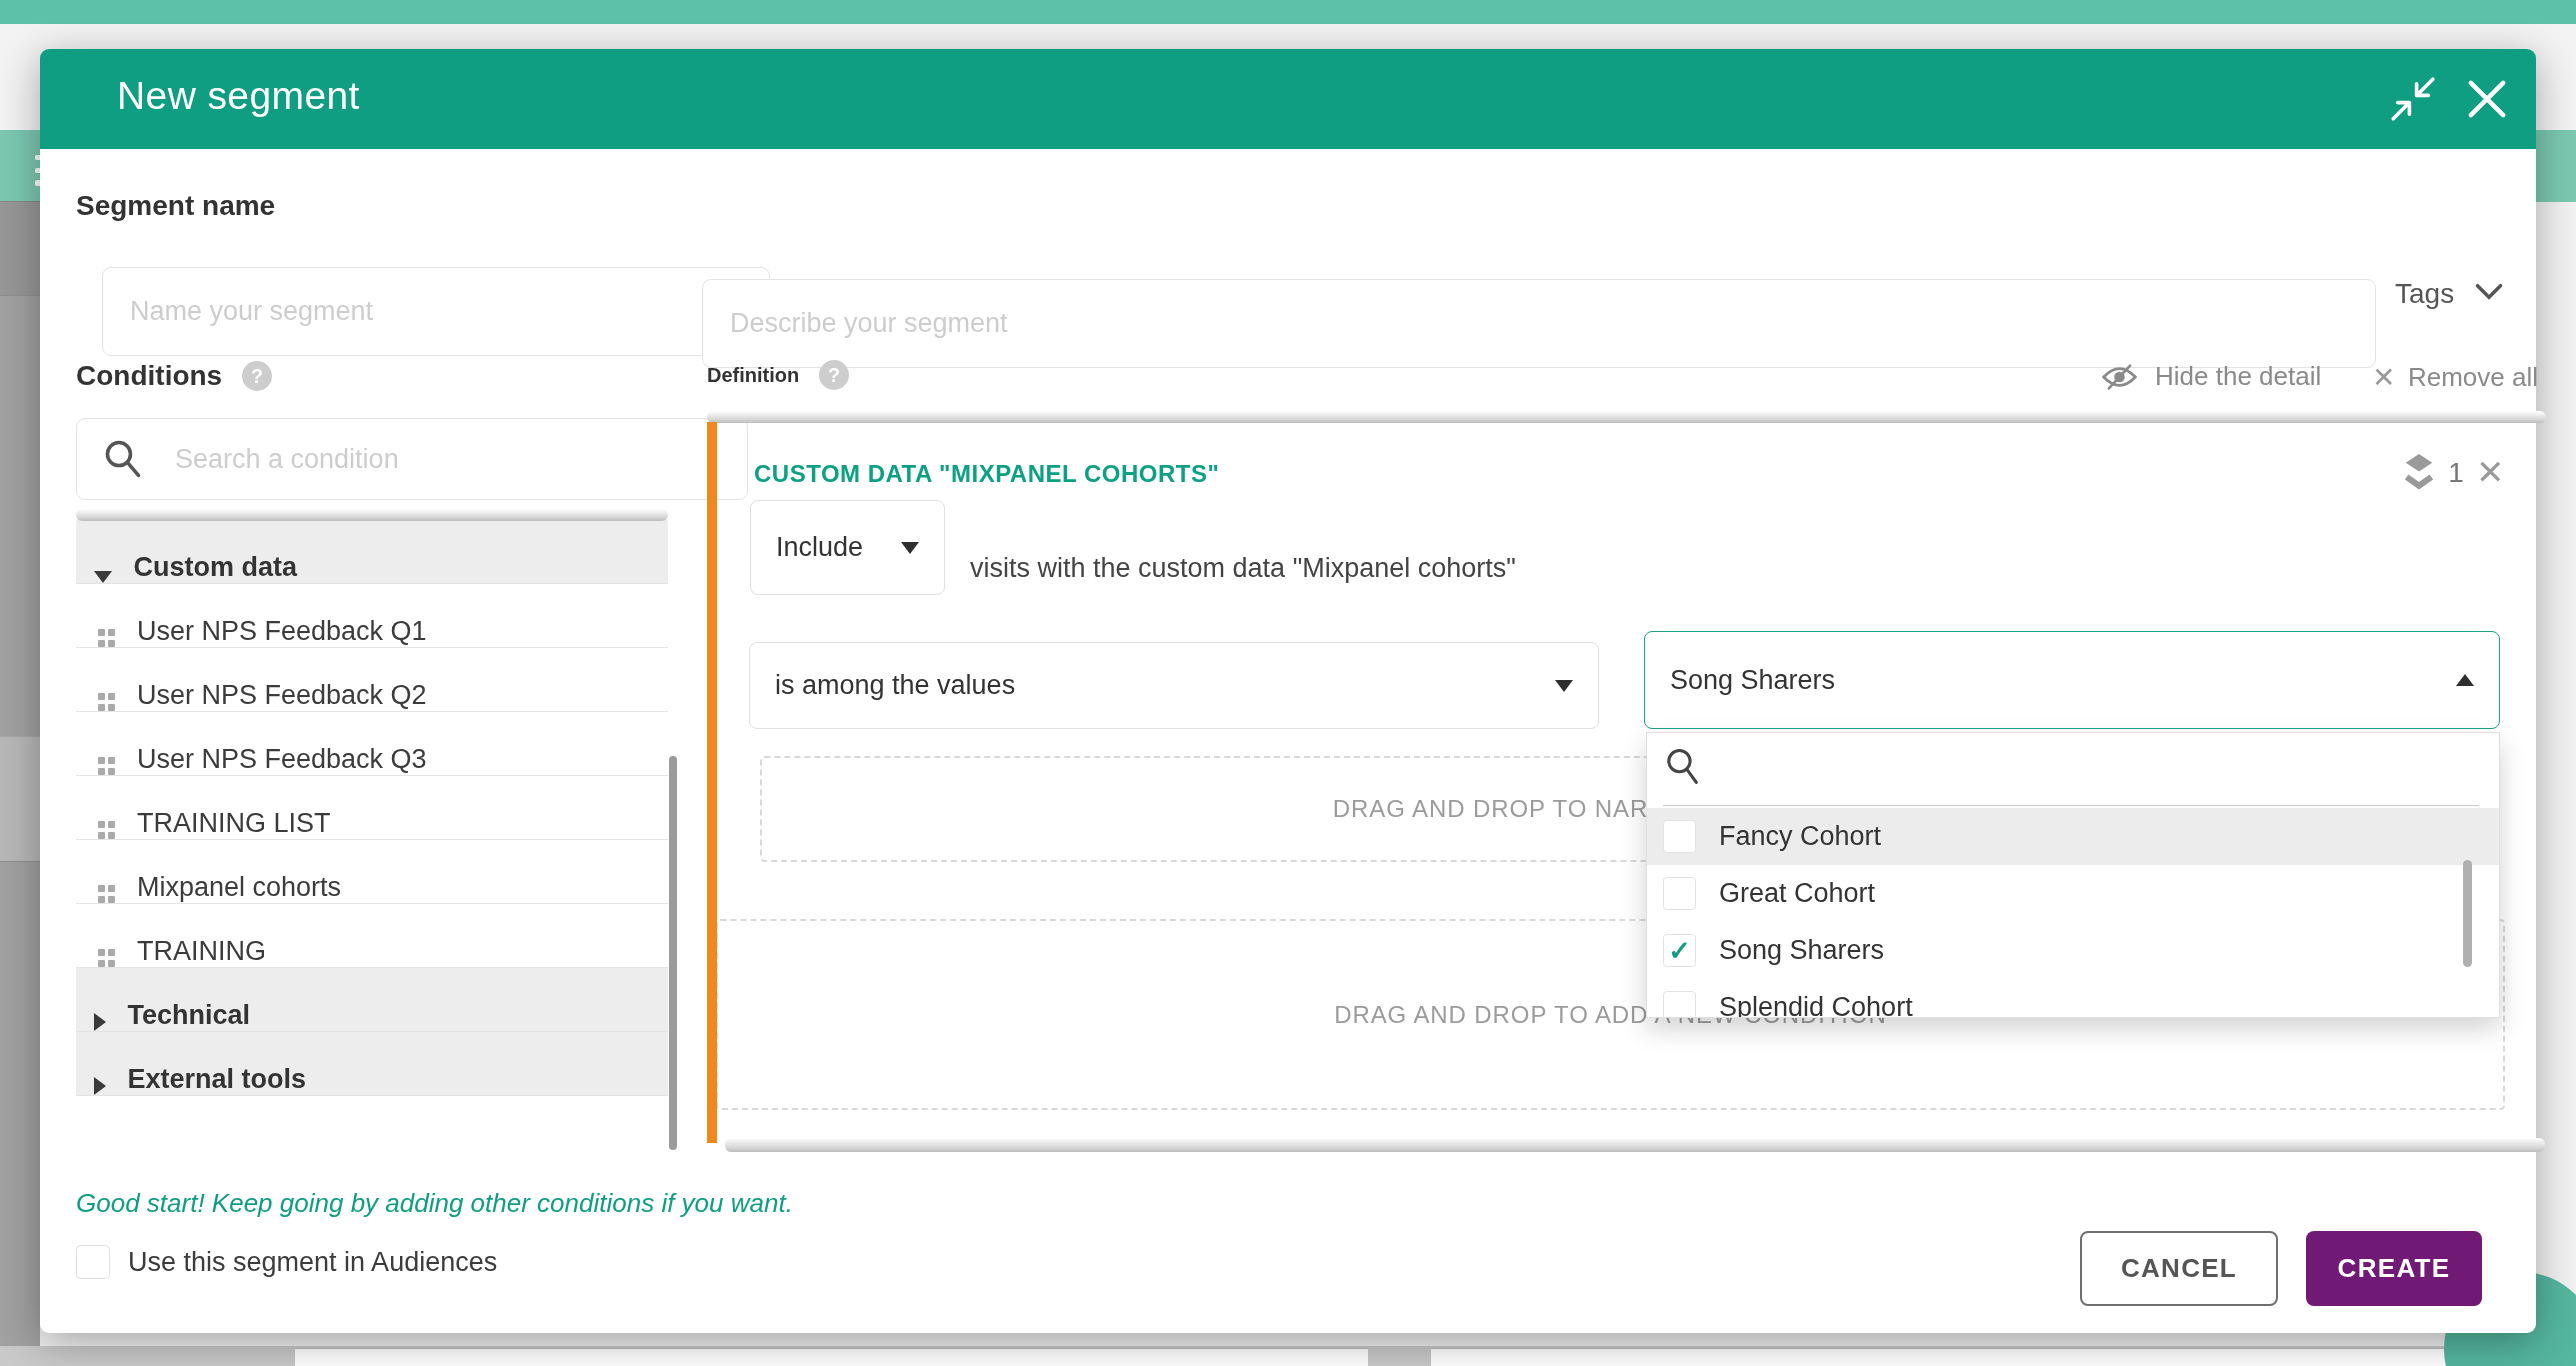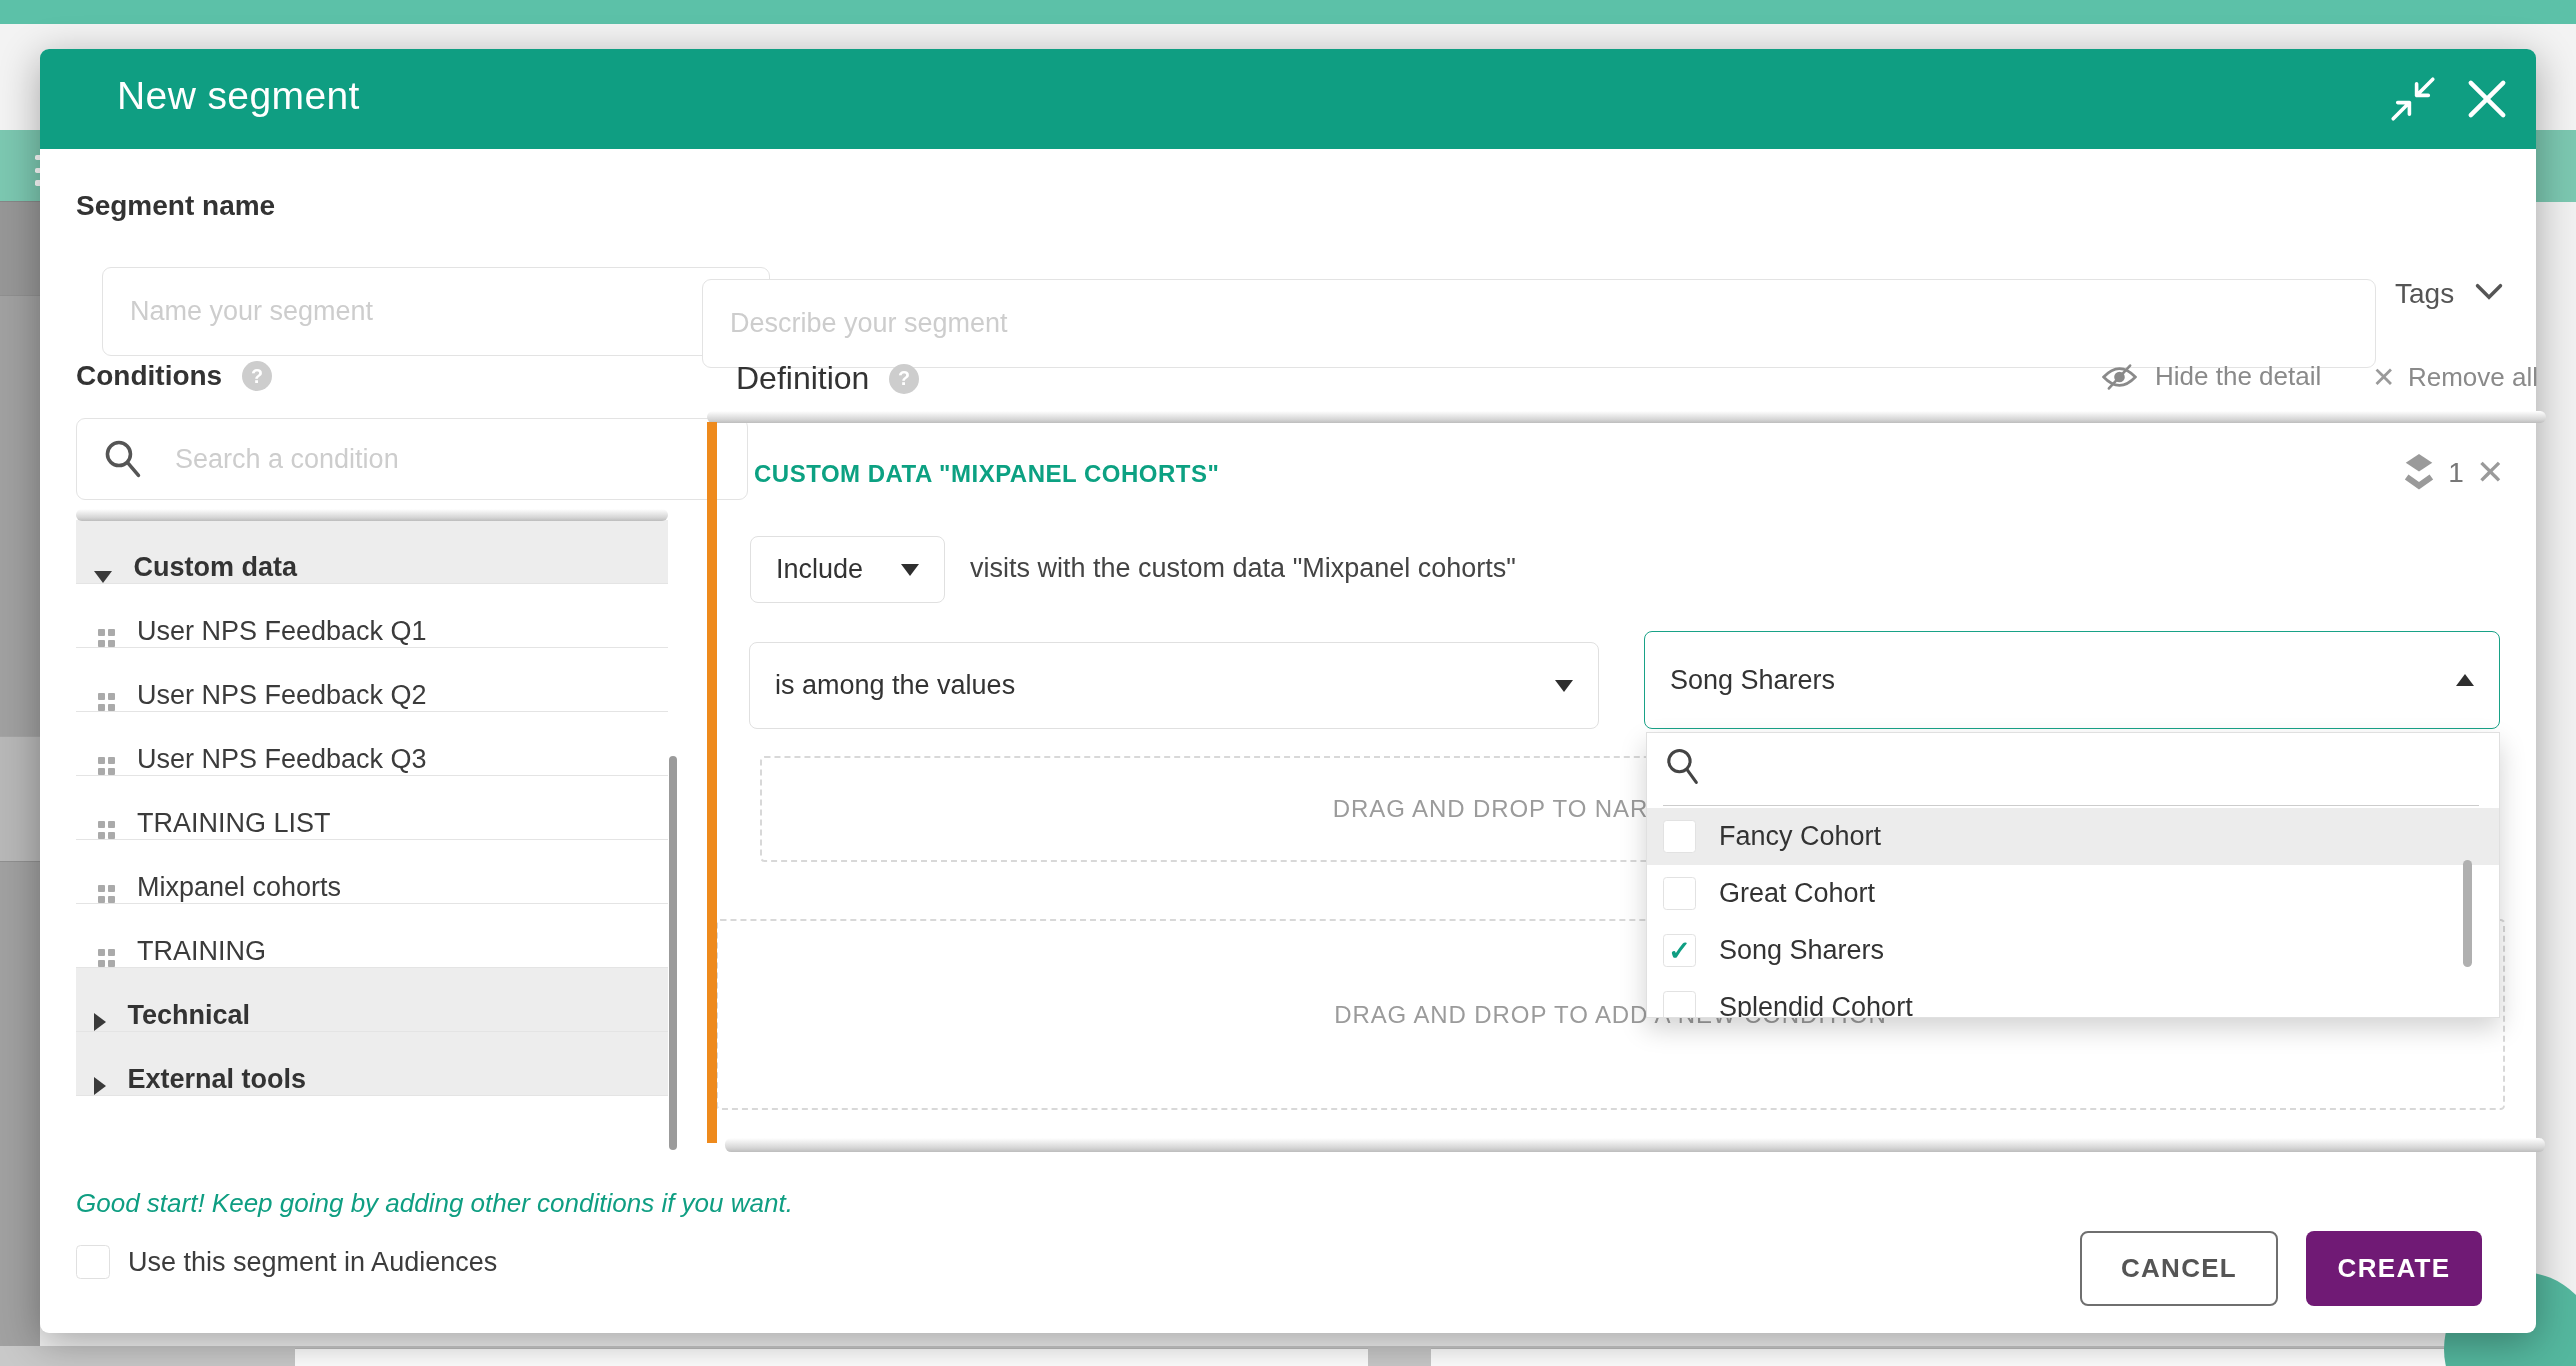--- a/index.html
+++ b/index.html
@@ -57,39 +57,39 @@
   .crow .lbl{font-size:27px;color:#3b3b3b;}
   .crow.group .lbl{color:#333;}
   .tri-down{width:0;height:0;border-left:9.8px solid transparent;border-right:9.8px solid transparent;border-top:12.5px solid #3a3a3a;}
   .tri-right{width:0;height:0;border-top:9.8px solid transparent;border-bottom:9.8px solid transparent;border-left:12.5px solid #3a3a3a;}
   .handle{display:grid;grid-template-columns:7.2px 7.2px;grid-auto-rows:7.2px;gap:3.6px;}
   .handle i{background:#aaaaaa;border-radius:0.9px;}
   #cond-scrollbar{left:669px;top:756px;width:8px;height:394px;background:#9b9b9b;border-radius:4.5px;z-index:7;cursor:pointer;}
 
   
   #def-head{left:707px;top:360px;z-index:6;display:flex;align-items:center;gap:19.7px;}
-  #def-title{font-size:32px;font-weight:normal;color:#333;margin-left:29px;}
+  #def-title{font-size:20px;font-weight:bold;color:#333;}
   #hide-detail{left:2100px;top:361px;z-index:6;display:flex;align-items:center;gap:16px;cursor:pointer;}
   #hide-detail .lbl,#remove-all .lbl{font-size:26px;color:#8a8a8a;}
   #remove-all{left:2372px;top:361px;z-index:6;display:flex;align-items:center;gap:12.5px;cursor:pointer;}
   .xglyph{font-size:28px;color:#9a9a9a;}
   #def-shadow{left:707px;top:411px;width:1839px;height:11.6px;z-index:6;}
   #orange-bar{left:707px;top:422px;width:9.8px;height:721px;background:#ee8a1d;z-index:7;}
 
   #card-title{left:754px;top:460px;font-size:24px;font-weight:bold;letter-spacing:0.5px;color:#0ca182;z-index:6;}
   #card-level{left:2404px;top:452px;z-index:6;display:flex;align-items:center;gap:14.3px;cursor:pointer;}
   #card-level .cnt{font-size:28px;color:#777;}
   #card-close{left:2476px;top:452px;font-size:34px;color:#9a9a9a;z-index:6;cursor:pointer;}
 
   .selbox{box-sizing:border-box;border:1.8px solid #e0e0e0;border-radius:8px;background:#fff;display:flex;
     align-items:center;justify-content:space-between;padding:0 25px;cursor:pointer;z-index:6;}
   .selbox .lbl{font-size:27px;color:#333;}
   .caret-down{width:0;height:0;border-left:9.8px solid transparent;border-right:9.8px solid transparent;border-top:12.5px solid #2e2e2e;}
   .caret-up{width:0;height:0;border-left:9.8px solid transparent;border-right:9.8px solid transparent;border-bottom:12.5px solid #2e2e2e;}
-  #include-box{left:750px;top:536px;width:195px;height:67px;}
+  #include-box{left:750px;top:500px;width:195px;height:95px;}
   #include-desc{left:970px;top:553px;font-size:27px;color:#444;z-index:6;}
   #operator-box{left:749px;top:642px;width:850px;height:87px;}
   #value-box{left:1644px;top:631px;width:856px;height:98px;border:1.8px solid #18a287;z-index:15;}
 
   .dropzone{box-sizing:border-box;border:2.7px dashed #d8d8d8;border-radius:4.5px;display:flex;align-items:center;justify-content:center;z-index:6;}
   .dropzone .lbl{font-size:24px;letter-spacing:0.9px;color:#9b9b9b;}
   #zone-narrow{left:760px;top:756px;width:1735px;height:106px;}
   #zone-add{left:716px;top:919px;width:1789px;height:191px;}
   #def-hscroll{left:725px;top:1138px;width:1820px;height:14.3px;z-index:6;}
 

